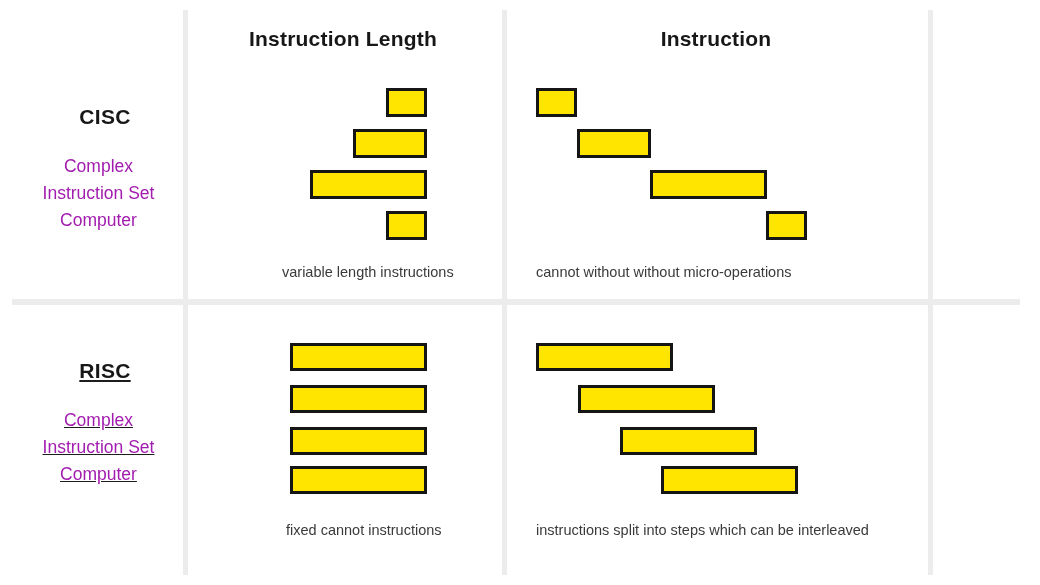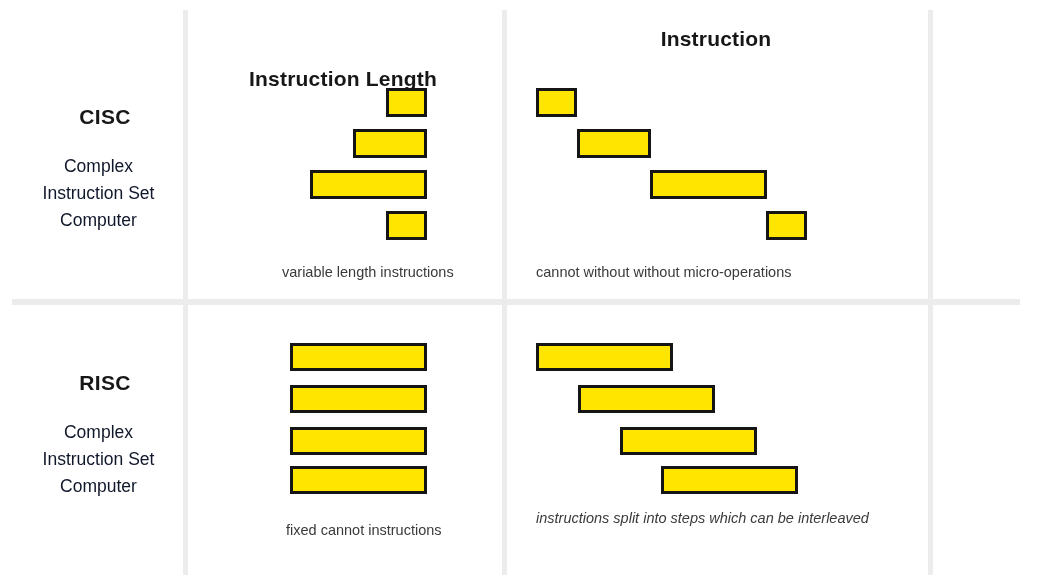--- a/index.html
+++ b/index.html
@@ -50,36 +50,36 @@
     letter-spacing: .3px;
     color: #171717;
     margin: 0 0 26px 0;
     line-height: 1;
     padding-left: 26px;
   }
   .rowlabel .expand {
     font-size: 17.5px;
     font-weight: normal;
     line-height: 27px;
-    color: #0f172a;
+    color: #a21caf;
     padding-left: 13px;
   }
 
   
   .colheader {
     position: absolute;
     top: 28px;
     font-size: 21px;
     font-weight: bold;
     color: #171717;
     letter-spacing: .2px;
     text-align: center;
     line-height: 1;
   }
-  #hdr-instr { left: 188px; width: 310px; margin-top: 40px; }
+  #hdr-instr { left: 188px; width: 310px; }
   #hdr-pipe  { left: 507px; width: 418px; }
 
   
   .barzone { position: absolute; }
   .bar {
     position: absolute;
     background: #ffe500;
     border: 3px solid #151515;
     box-sizing: border-box;
   }
@@ -109,21 +109,21 @@
 
   <div class="rowlabel" id="label-cisc" style="top:106px;">
     <div class="acronym">CISC</div>
     <div class="expand">
       <div>Complex</div>
       <div>Instruction Set</div>
       <div>Computer</div>
     </div>
   </div>
 
-  <div class="rowlabel" id="label-risc" style="top:372px;">
+  <div class="rowlabel" id="label-risc" style="top:360px;text-decoration:underline;">
     <div class="acronym">RISC</div>
     <div class="expand">
       <div>Complex</div>
       <div>Instruction Set</div>
       <div>Computer</div>
     </div>
   </div>
 
   <div class="barzone">
       <div class="bar" style="left: 386px; top: 88px; width: 41px; height: 29px; background: rgb(255, 229, 0); border-color: rgb(21, 21, 21);"></div>
@@ -146,15 +146,15 @@
   <div class="barzone">
       <div class="bar" style="left: 536px; top: 343px; width: 137px; height: 28px; background: rgb(255, 229, 0); border-color: rgb(21, 21, 21);"></div>
       <div class="bar" style="left: 578px; top: 385px; width: 137px; height: 28px; background: rgb(255, 229, 0); border-color: rgb(21, 21, 21);"></div>
       <div class="bar" style="left: 620px; top: 427px; width: 137px; height: 28px; background: rgb(255, 229, 0); border-color: rgb(21, 21, 21);"></div>
       <div class="bar" style="left: 661px; top: 466px; width: 137px; height: 28px; background: rgb(255, 229, 0); border-color: rgb(21, 21, 21);"></div>
     </div>
 
   <div class="caption" style="left:270px;top:265px;">variable length instructions</div>
   <div class="caption" style="left:524px;top:265px;">cannot without without micro-operations</div>
   <div class="caption" style="left:274px;top:523px;">fixed cannot instructions</div>
-  <div class="caption" style="left:524px;top:511px;font-style:italic;">instructions split into steps which can be interleaved</div>
+  <div class="caption" style="left:524px;top:523px;">instructions split into steps which can be interleaved</div>
 
 </div>
 
 </body></html>

